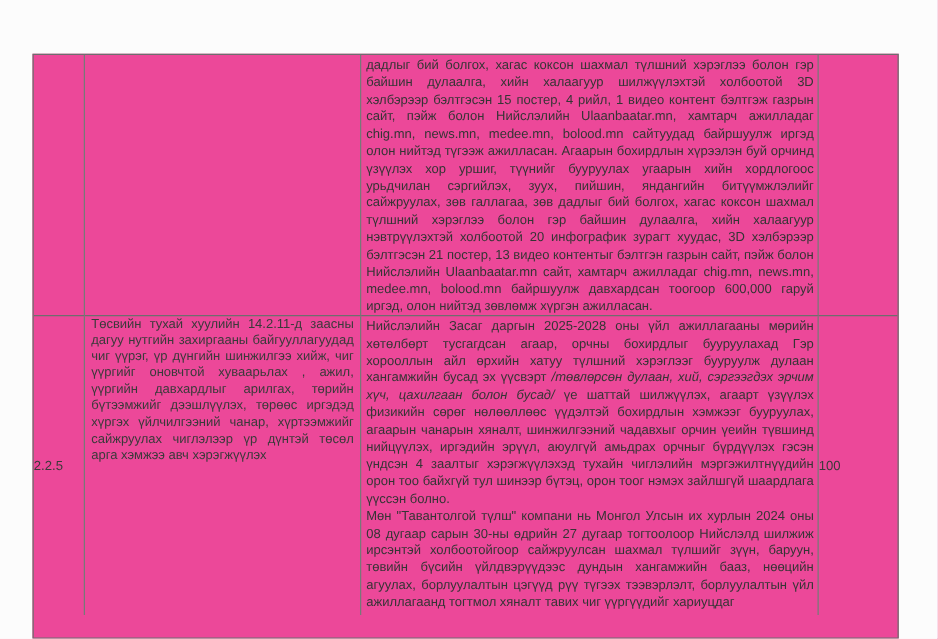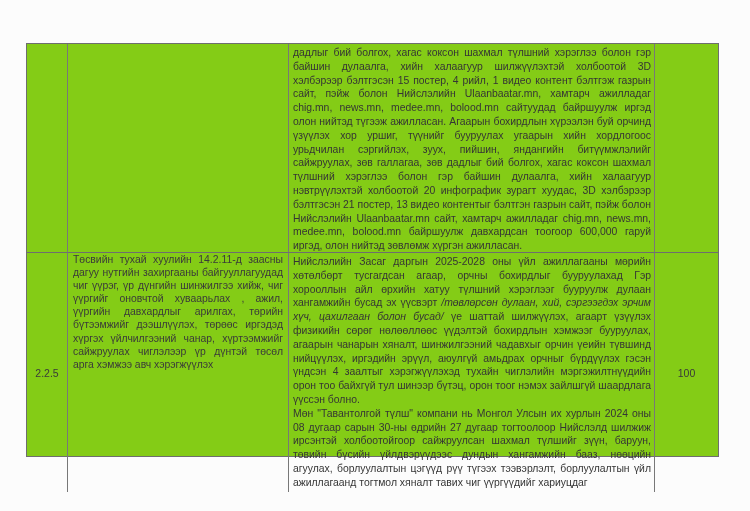--- a/index.html
+++ b/index.html
@@ -14,40 +14,40 @@
     background: #fcfcfc;
     font-family: "Liberation Sans", "DejaVu Sans", sans-serif;
     color: #2e2e2e;
     overflow: hidden;
   }
   .tbl {
     position: absolute;
     left: 26px;
     top: 43px;
     width: 693px;
-    height: 414px;
+    height: 468px;
     box-sizing: border-box;
     border: 1px solid #6e6e6e;
     display: grid;
     grid-template-columns: 41px 221px 366px 63px;
     grid-template-rows: 209px 239px;
-    background: #84cc16;
+    background: #ec4899;
   }
   .cell {
     box-sizing: border-box;
     border-right: 1px solid #787878;
     border-bottom: 1px solid #6e6e6e;
     overflow: hidden;
   }
   .cell.last-col { border-right: none; }
   .cell.last-row { border-bottom: none; }
   .center {
     display: flex;
     align-items: center;
-    justify-content: center;
+    justify-content: flex-start;
   }
   .idx {
     font-size: 10.5px;
     color: #3a3a3a;
   }
   .score {
     font-size: 10.5px;
     color: #3a3a3a;
   }
   .objective-cell {

